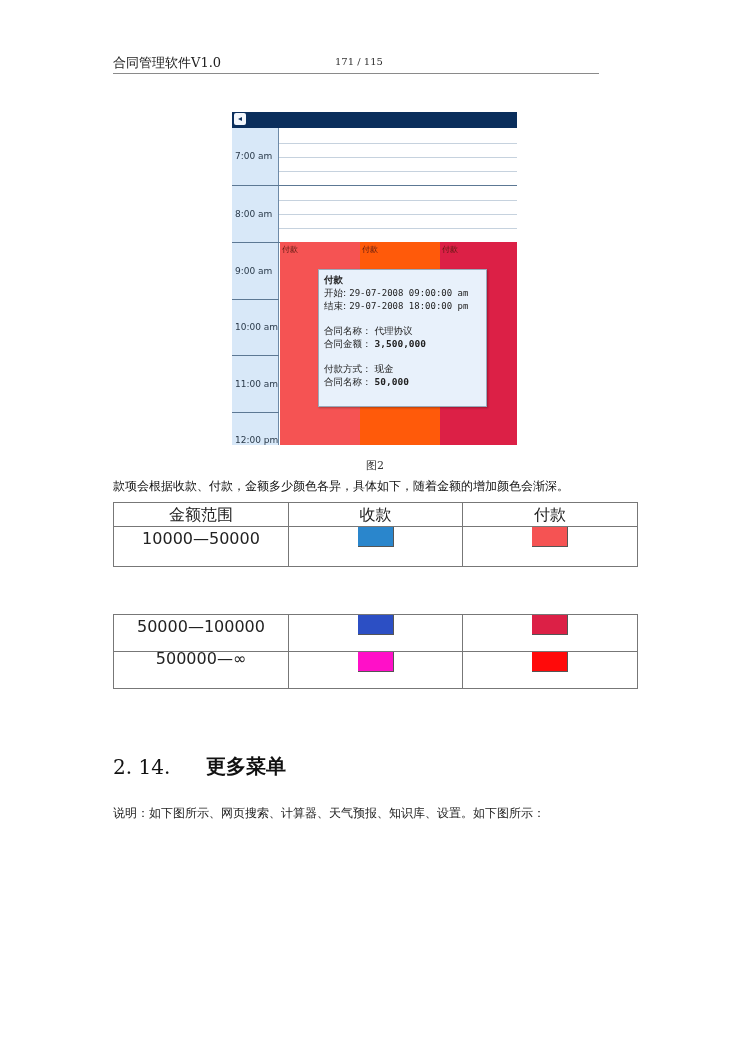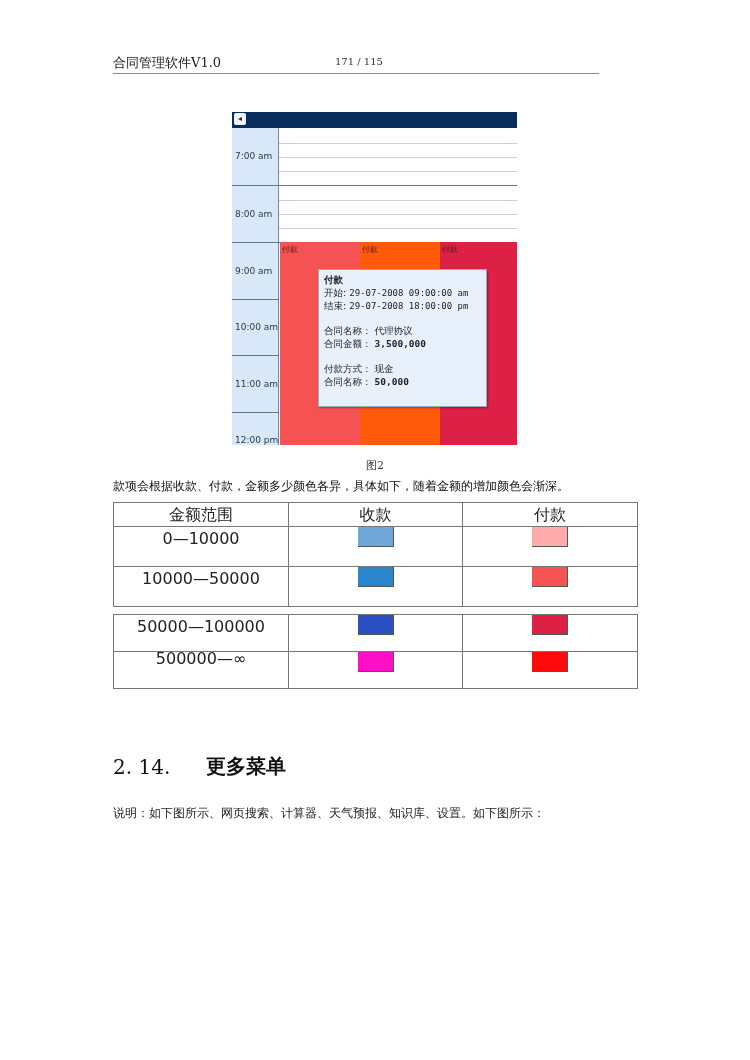--- a/index.html
+++ b/index.html
@@ -126,31 +126,20 @@
         </td>
     <td class="c2">
           <span class="cell-text">收款</span>
         </td>
     <td class="c3">
           <span class="cell-text">付款</span>
         </td>
   </tr>
   <tr style="height:40px">
     <td>
-          <span class="cell-text">0—10000</span>
-        </td>
-    <td>
-          <span class="swatch" style="background:#6fa8d6"></span>
-        </td>
-    <td>
-          <span class="swatch" style="background:#ffabab"></span>
-        </td>
-  </tr>
-  <tr style="height:40px">
-    <td>
           <span class="cell-text">10000—50000</span>
         </td>
     <td>
           <span class="swatch" style="background:#2a86cc"></span>
         </td>
     <td>
           <span class="swatch" style="background:#f55353"></span>
         </td>
   </tr>
 </tbody>

